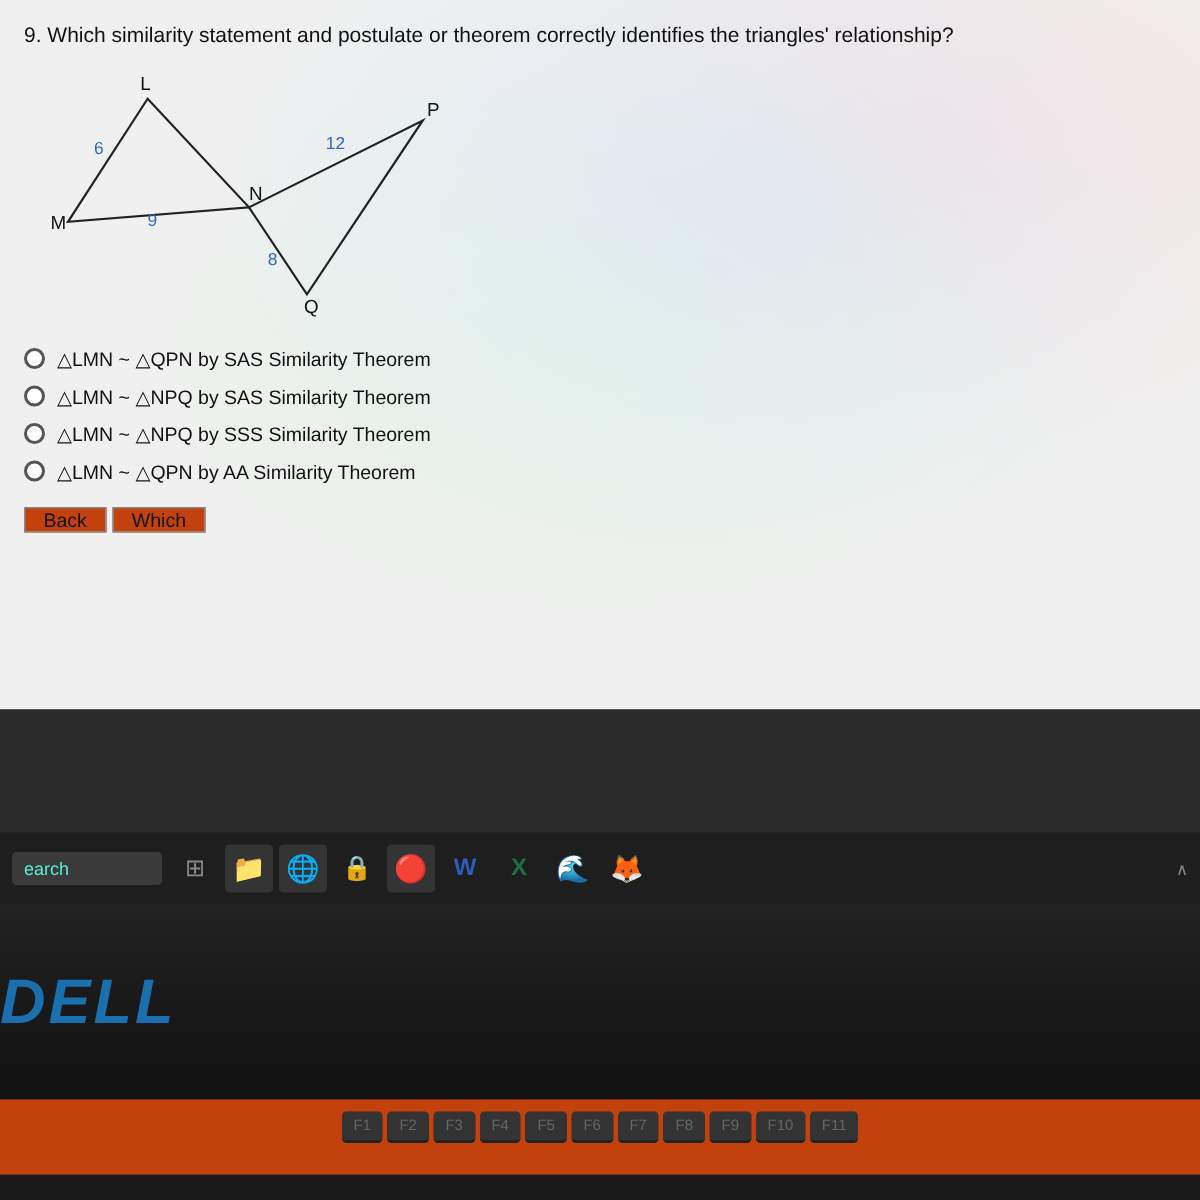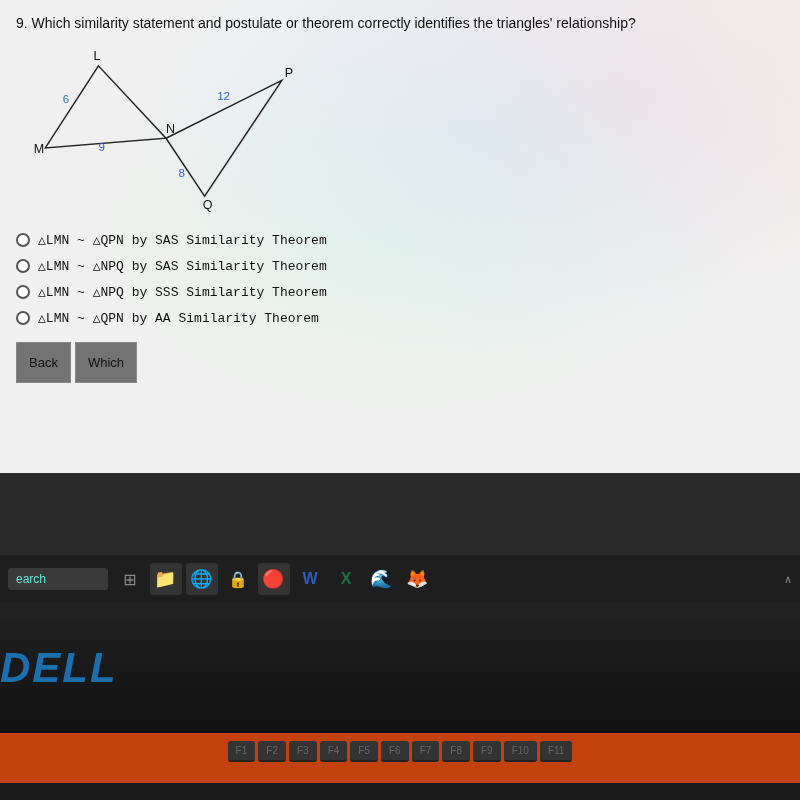--- a/index.html
+++ b/index.html
@@ -51,21 +51,20 @@
       position: relative;
     }
 
     .diagram-container svg {
       width: 100%;
       height: 100%;
     }
 
     .options-area {
       margin-top: 8px;
-      font-family: Liberation Mono, monospace;
     }
 
     .option-item {
       display: flex;
       align-items: center;
       margin-bottom: 10px;
       font-size: 14px;
       color: #111;
       cursor: pointer;
     }
@@ -80,24 +79,24 @@
       background: white;
     }
 
     .buttons-row {
       display: flex;
       gap: 4px;
       margin-top: 16px;
     }
 
     .btn {
-      padding: 12px 12px;
+      padding: 0 12px;
       font-size: 13px;
       border: 1px solid #888;
-      background: #737373;
+      background: #c2410c;
       cursor: pointer;
       color: #111;
     }
 
     
     .taskbar-area {
       width: 800px;
       height: 310px;
       background: #2a2a2a;
       position: relative;

